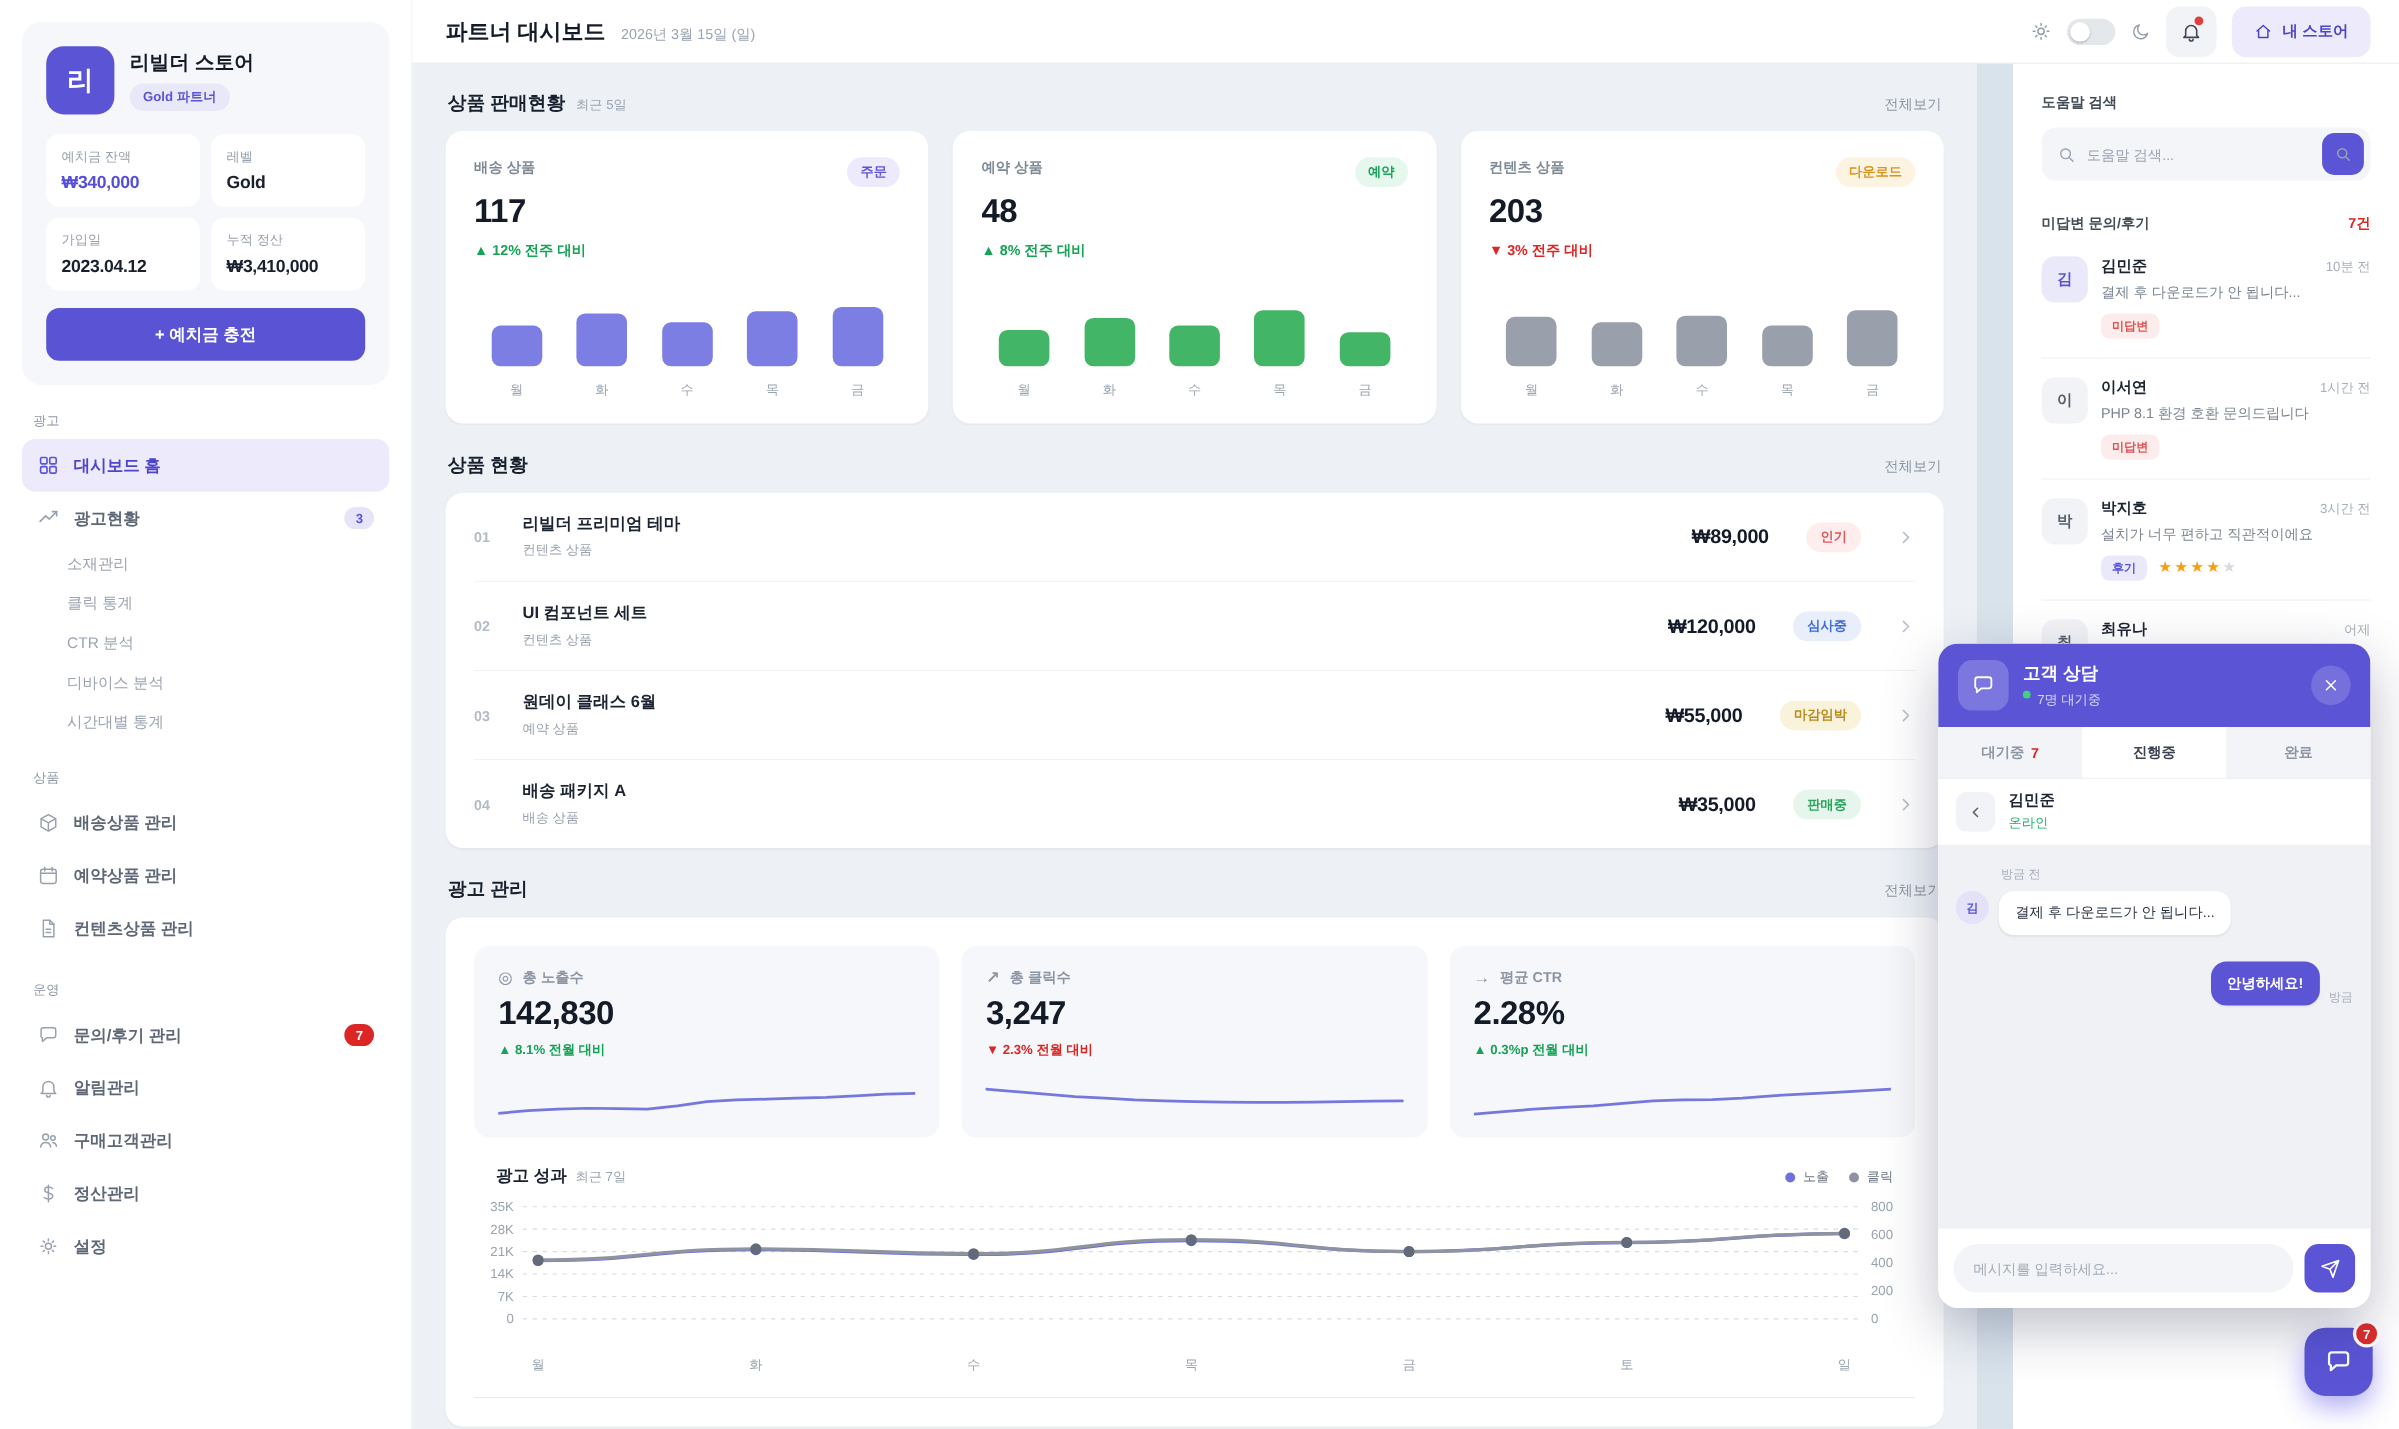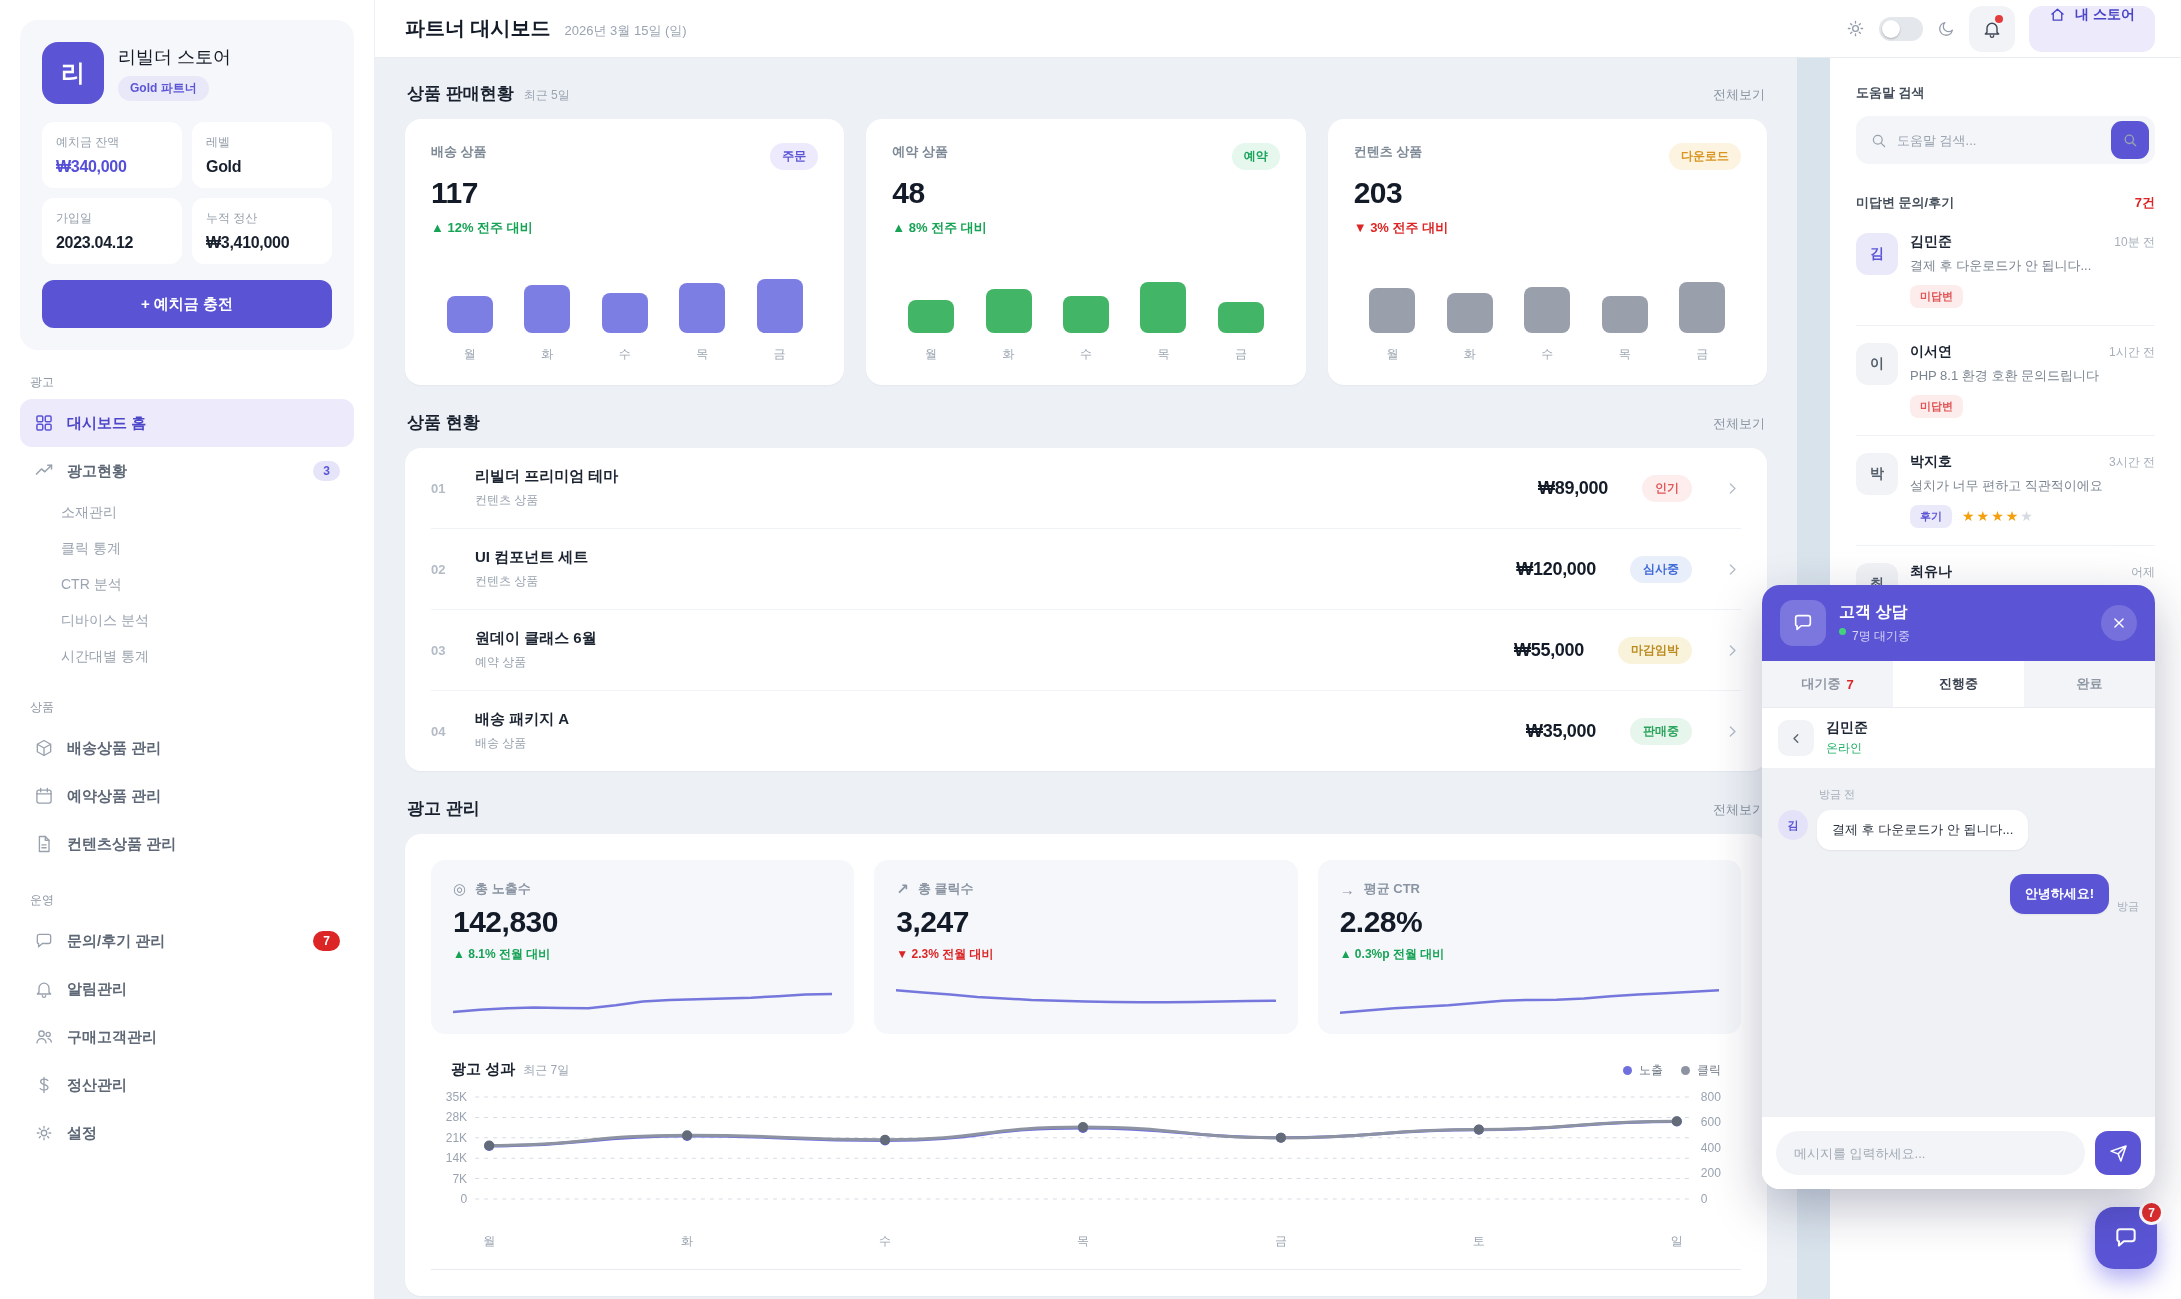--- a/index.html
+++ b/index.html
@@ -4,21 +4,21 @@
 <style>
 *{box-sizing:border-box;margin:0;padding:0}
 html,body{width:2181px;height:1299px;overflow:hidden}
 body{font-family:"Liberation Sans","DejaVu Sans",sans-serif;background:#fff;color:#1b2330}
 .page{position:relative;display:flex;width:100%;height:100%}
 
 .lsb{width:375px;min-width:375px;background:#fff;border-right:1px solid #eceff3;padding:20px;overflow:hidden}
 .pcard{background:#f6f7fa;border-radius:18px;padding:22px}
 .prow{display:flex;gap:14px;align-items:center;margin-bottom:18px}
 .avatar{width:62px;height:62px;border-radius:16px;background:#5b55d6;color:#fff;font-size:24px;font-weight:700;display:flex;align-items:center;justify-content:center;flex:none}
-.pname{font-size:18px;font-weight:400;margin-bottom:7px;color:#141b28}
+.pname{font-size:18px;font-weight:700;margin-bottom:7px;color:#141b28}
 .pbadge{display:inline-block;background:#e9e8f9;color:#5b55d6;font-size:12px;font-weight:700;padding:4px 12px;border-radius:999px}
 .pstats{display:grid;grid-template-columns:1fr 1fr;gap:10px;margin-bottom:16px}
 .pstat{background:#fff;border-radius:12px;padding:12px 14px}
 .pstat .l{font-size:12px;color:#97a0ac;margin-bottom:7px}
 .pstat .v{font-size:16px;font-weight:800;color:#18202e;letter-spacing:-.3px}
 .pstat .v.accent{color:#554fd8}
 .charge{width:100%;height:48px;border:none;border-radius:12px;background:#5a54d4;color:#fff;font-size:15px;font-weight:700;font-family:inherit;cursor:pointer}
 .nsec{font-size:12px;color:#8e97a4;margin:24px 10px 8px}
 .nitem{display:flex;align-items:center;gap:13px;height:48px;padding:0 14px;border-radius:12px;color:#5d6775;font-size:15px;font-weight:600;cursor:pointer}
 .nitem .ic{color:#98a1ad;display:flex}
@@ -33,21 +33,21 @@
 .topbar{height:58px;background:#fff;border-bottom:1px solid #e8ecf1;display:flex;align-items:center;justify-content:space-between;padding:0 26px 0 30px;flex:none}
 .tleft{display:flex;align-items:baseline;gap:14px}
 .ttitle{font-size:20px;font-weight:800;color:#141b28}
 .tdate{font-size:13px;color:#9aa4b1}
 .tright{display:flex;align-items:center;gap:14px}
 .ghost-ic{color:#939ca9;display:flex}
 .toggle{width:44px;height:24px;border-radius:999px;background:#e4e7ec;position:relative;cursor:pointer}
 .knob{width:18px;height:18px;border-radius:50%;background:#fff;position:absolute;top:3px;left:3px;box-shadow:0 1px 2px rgba(0,0,0,.25)}
 .bellbtn{width:46px;height:46px;border-radius:13px;background:#f1f3f7;border:none;position:relative;color:#3e4754;display:flex;align-items:center;justify-content:center;cursor:pointer}
 .bellbtn .dot{position:absolute;top:9px;right:12px;width:8px;height:8px;border-radius:50%;background:#e23c3c}
-.mystore{height:46px;padding:0 20px;border:none;border-radius:13px;background:#eceafb;color:#4a44c8;font-weight:700;font-size:14px;display:flex;align-items:flex-start;gap:9px;font-family:inherit;cursor:pointer}
+.mystore{height:46px;padding:0 20px;border:none;border-radius:13px;background:#eceafb;color:#4a44c8;font-weight:700;font-size:14px;display:flex;align-items:center;gap:9px;font-family:inherit;cursor:pointer}
 .crow{flex:1;display:flex;min-height:0}
 main{flex:1;background:#edf1f6;padding:20px 30px 0;min-width:0;overflow:hidden}
 .gutter{width:33px;background:#d9e3ec;flex:none}
 .help{width:351px;background:#fff;padding:26px;flex:none;overflow:hidden}
 
 .shead{display:flex;align-items:baseline;margin:4px 2px 14px}
 .stitle{font-size:17px;font-weight:800;color:#18202e}
 .speriod{font-size:12px;color:#9aa4b0;margin-left:10px}
 .viewall{margin-left:auto;font-size:13px;color:#8b95a2;cursor:pointer}
 .cards3{display:flex;gap:22px;margin-bottom:26px}

